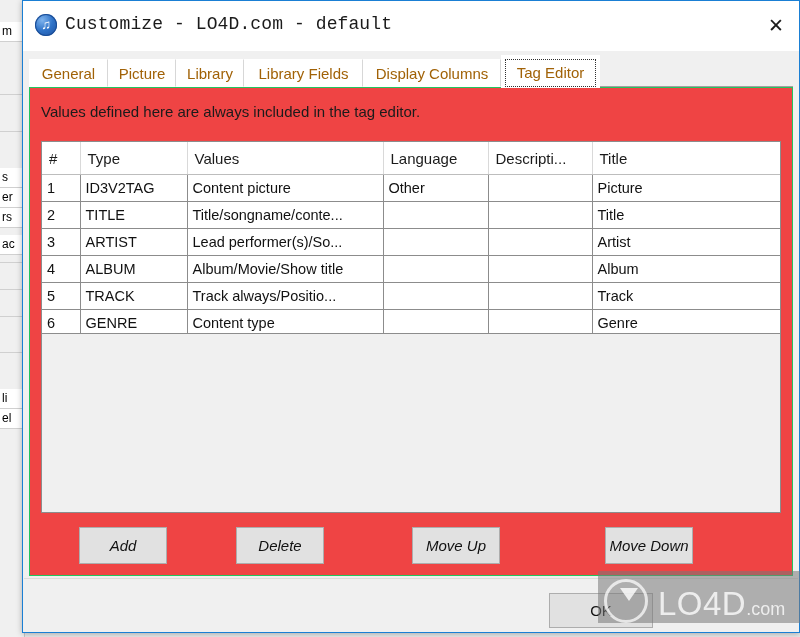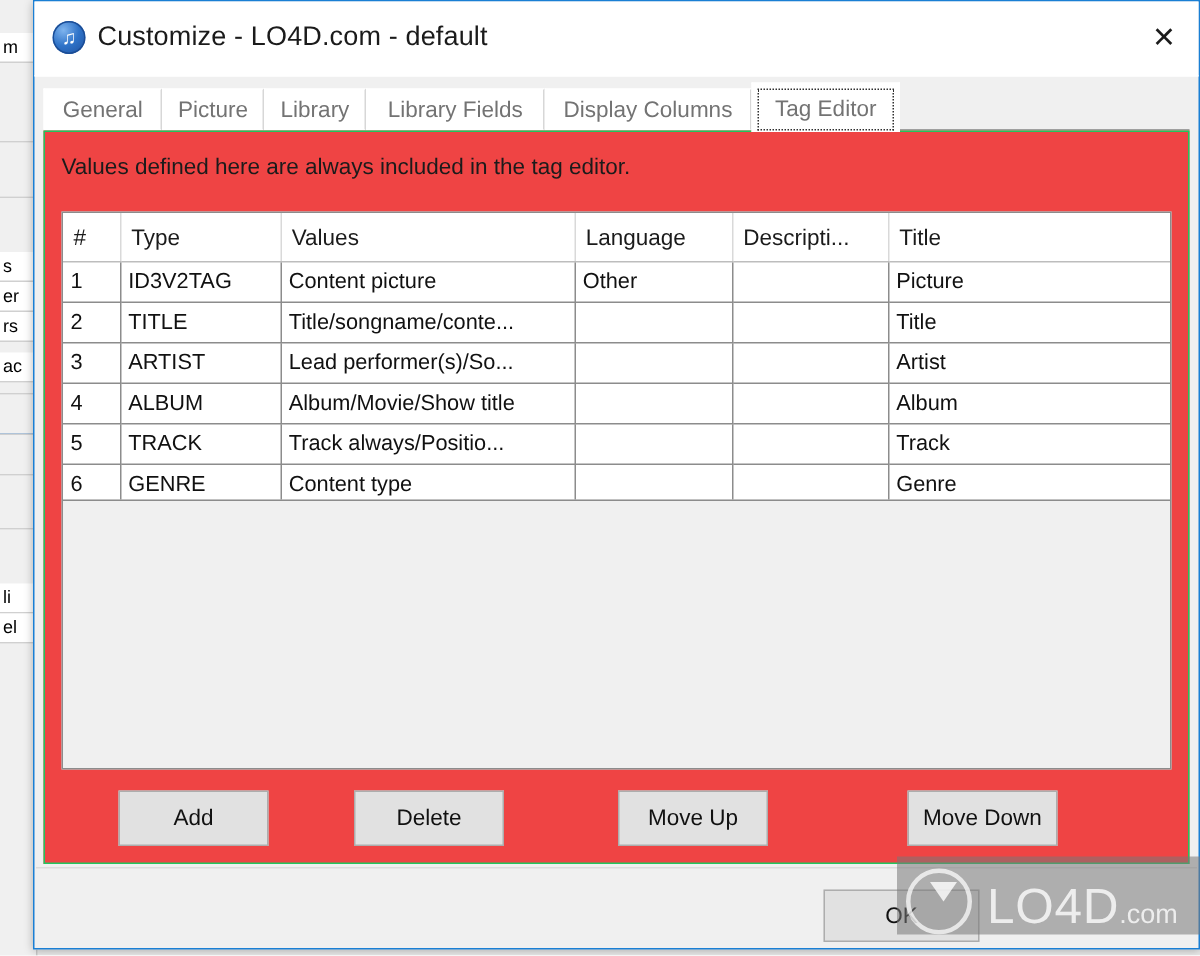--- a/index.html
+++ b/index.html
@@ -79,20 +79,21 @@
     font-size: 13px;
     color: #ffffff;
     line-height: 1;
   }
   .title-text {
     position: absolute;
     left: 42px; top: 13px;
     font-size: 18px;
     color: #1b1b1b;
     letter-spacing: 0.1px;
+    font-family: Liberation Mono, monospace;
   }
   .close-btn {
     position: absolute;
     right: 0; top: 0;
     width: 46px; height: 47px;
     display: flex; align-items: center; justify-content: center;
     font-size: 19px;
     color: #1b1b1b;
     font-family: "DejaVu Sans", sans-serif;
   }
@@ -115,21 +116,21 @@
     top: 4px;
     height: 28px;
     background: #ffffff;
     border: 1px solid #ffffff;
     border-right: 1px solid #d7d7d7;
     box-sizing: border-box;
     display: flex;
     align-items: center;
     justify-content: center;
     font-size: 15px;
-    color: #737373;
+    color: #a16207;
     padding: 0 10px;
   }
   .tab.active {
     top: 0;
     height: 33px;
     background: #ffffff;
     border: 1px solid #ffffff;
     border-bottom: none;
     z-index: 3;
   }
@@ -211,21 +212,21 @@
     position: absolute;
     background: #e1e1e1;
     border: 1px solid #adadad;
     box-sizing: border-box;
     font-size: 15px;
     color: #111;
     display: flex;
     align-items: center;
     justify-content: center;
   }
-  .actions .btn { top: 439px; height: 37px; width: 100px; }
+  .actions .btn { top: 439px; height: 37px; width: 88px; font-style: italic; }
 
   
   .footer {
     position: absolute;
     left: 1px; right: 1px; top: 577px; bottom: 1px;
     background: #f0f0f0;
     border-top: 1px solid #dcdcdc;
   }
   .footer .btn { top: 14px; height: 35px; width: 104px; }
 

